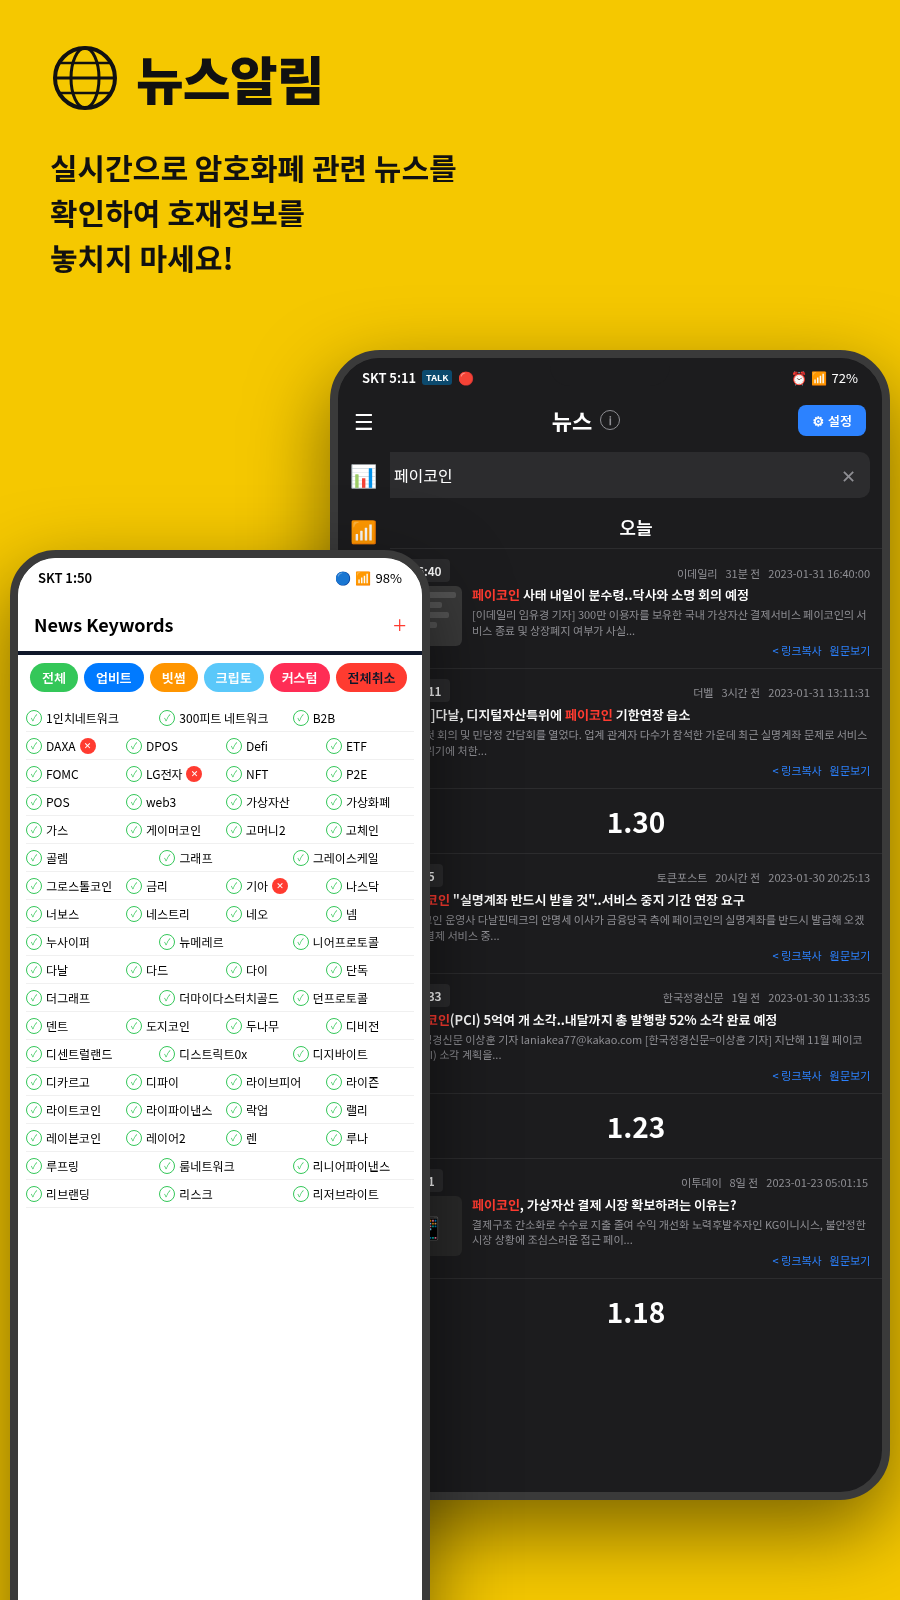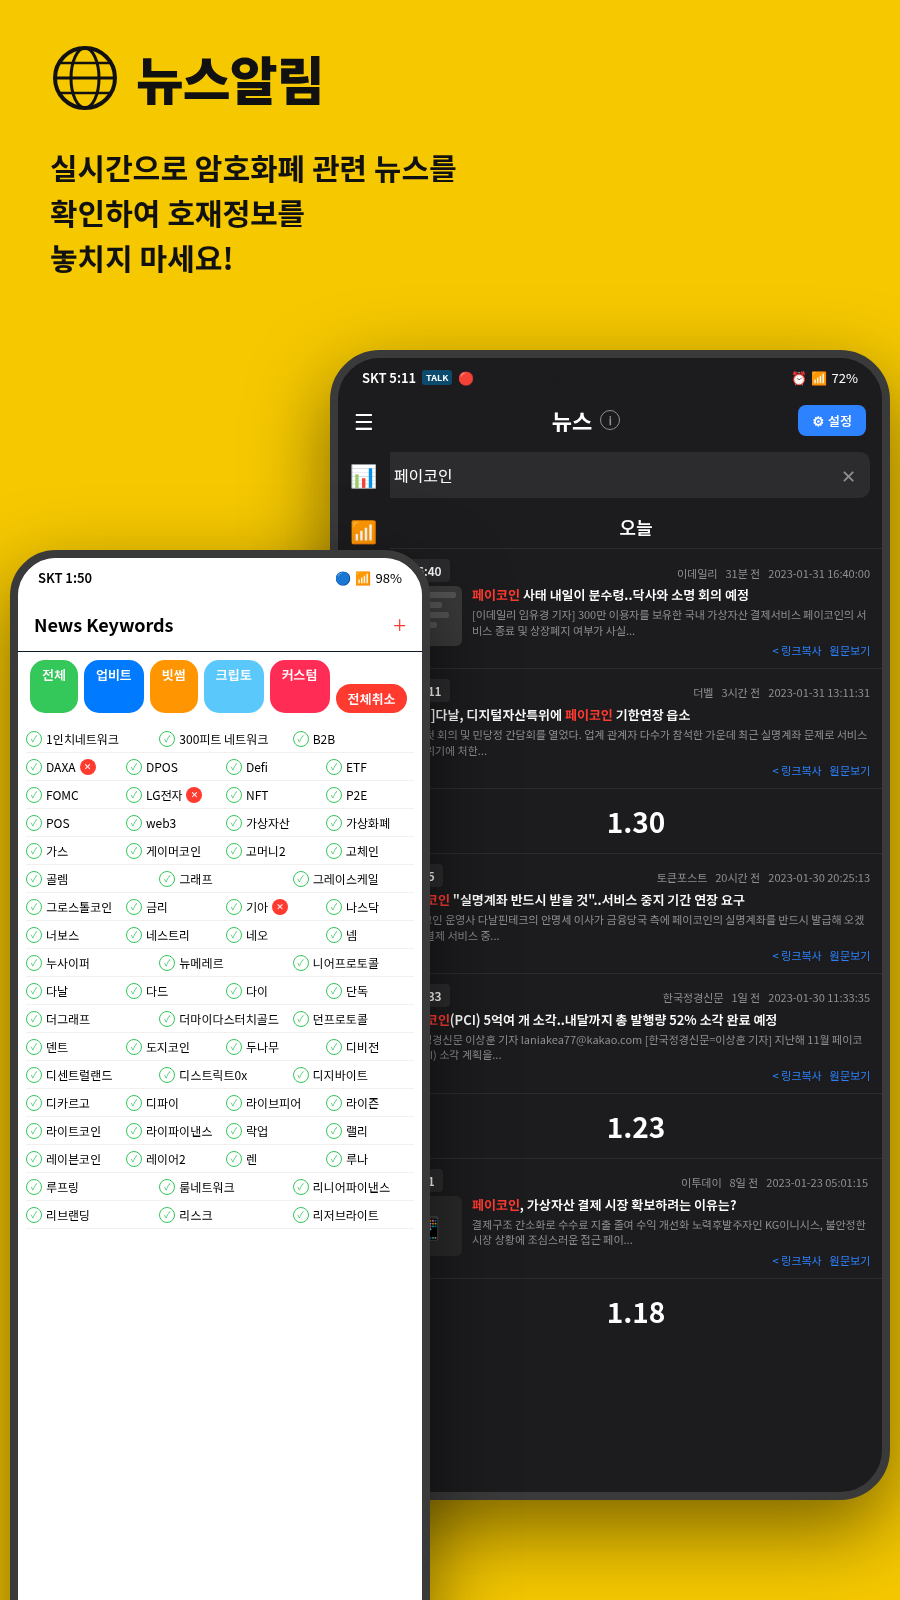--- a/index.html
+++ b/index.html
@@ -288,21 +288,21 @@
     .status-left-light { font-size: 13px; color: #000; font-weight: 600; }
     .status-right-light { display: flex; align-items: center; gap: 4px; font-size: 13px; color: #000; }
 
     
     .keywords-header {
       display: flex;
       justify-content: space-between;
       align-items: center;
       padding: 10px 16px;
       background: #fff;
-      border-bottom: 1px solid #0f172a;
+      border-bottom: 4px solid #0f172a;
     }
     .keywords-title {
       font-size: 18px;
       font-weight: 700;
       color: #000;
     }
     .add-btn {
       color: #FF3B30;
       font-size: 24px;
       font-weight: 300;
@@ -320,21 +320,21 @@
       padding: 5px 12px;
       border-radius: 15px;
       font-size: 13px;
       font-weight: 600;
     }
     .tab-active-green { background: #34C759; color: #fff; }
     .tab-active-blue { background: #007AFF; color: #fff; }
     .tab-active-yellow { background: #FF9500; color: #fff; }
     .tab-active-teal { background: #5AC8FA; color: #fff; }
     .tab-active-pink { background: #FF2D55; color: #fff; }
-    .tab-active-red { background: #FF3B30; color: #ffffff; margin-top: 24px; }
+    .tab-active-red { background: #FF3B30; color: #0f172a; }
 
     
     .keywords-list {
       background: #fff;
       padding: 4px 8px;
       overflow: hidden;
       height: calc(100% - 130px);
     }
     .kw-row {
       display: flex;

